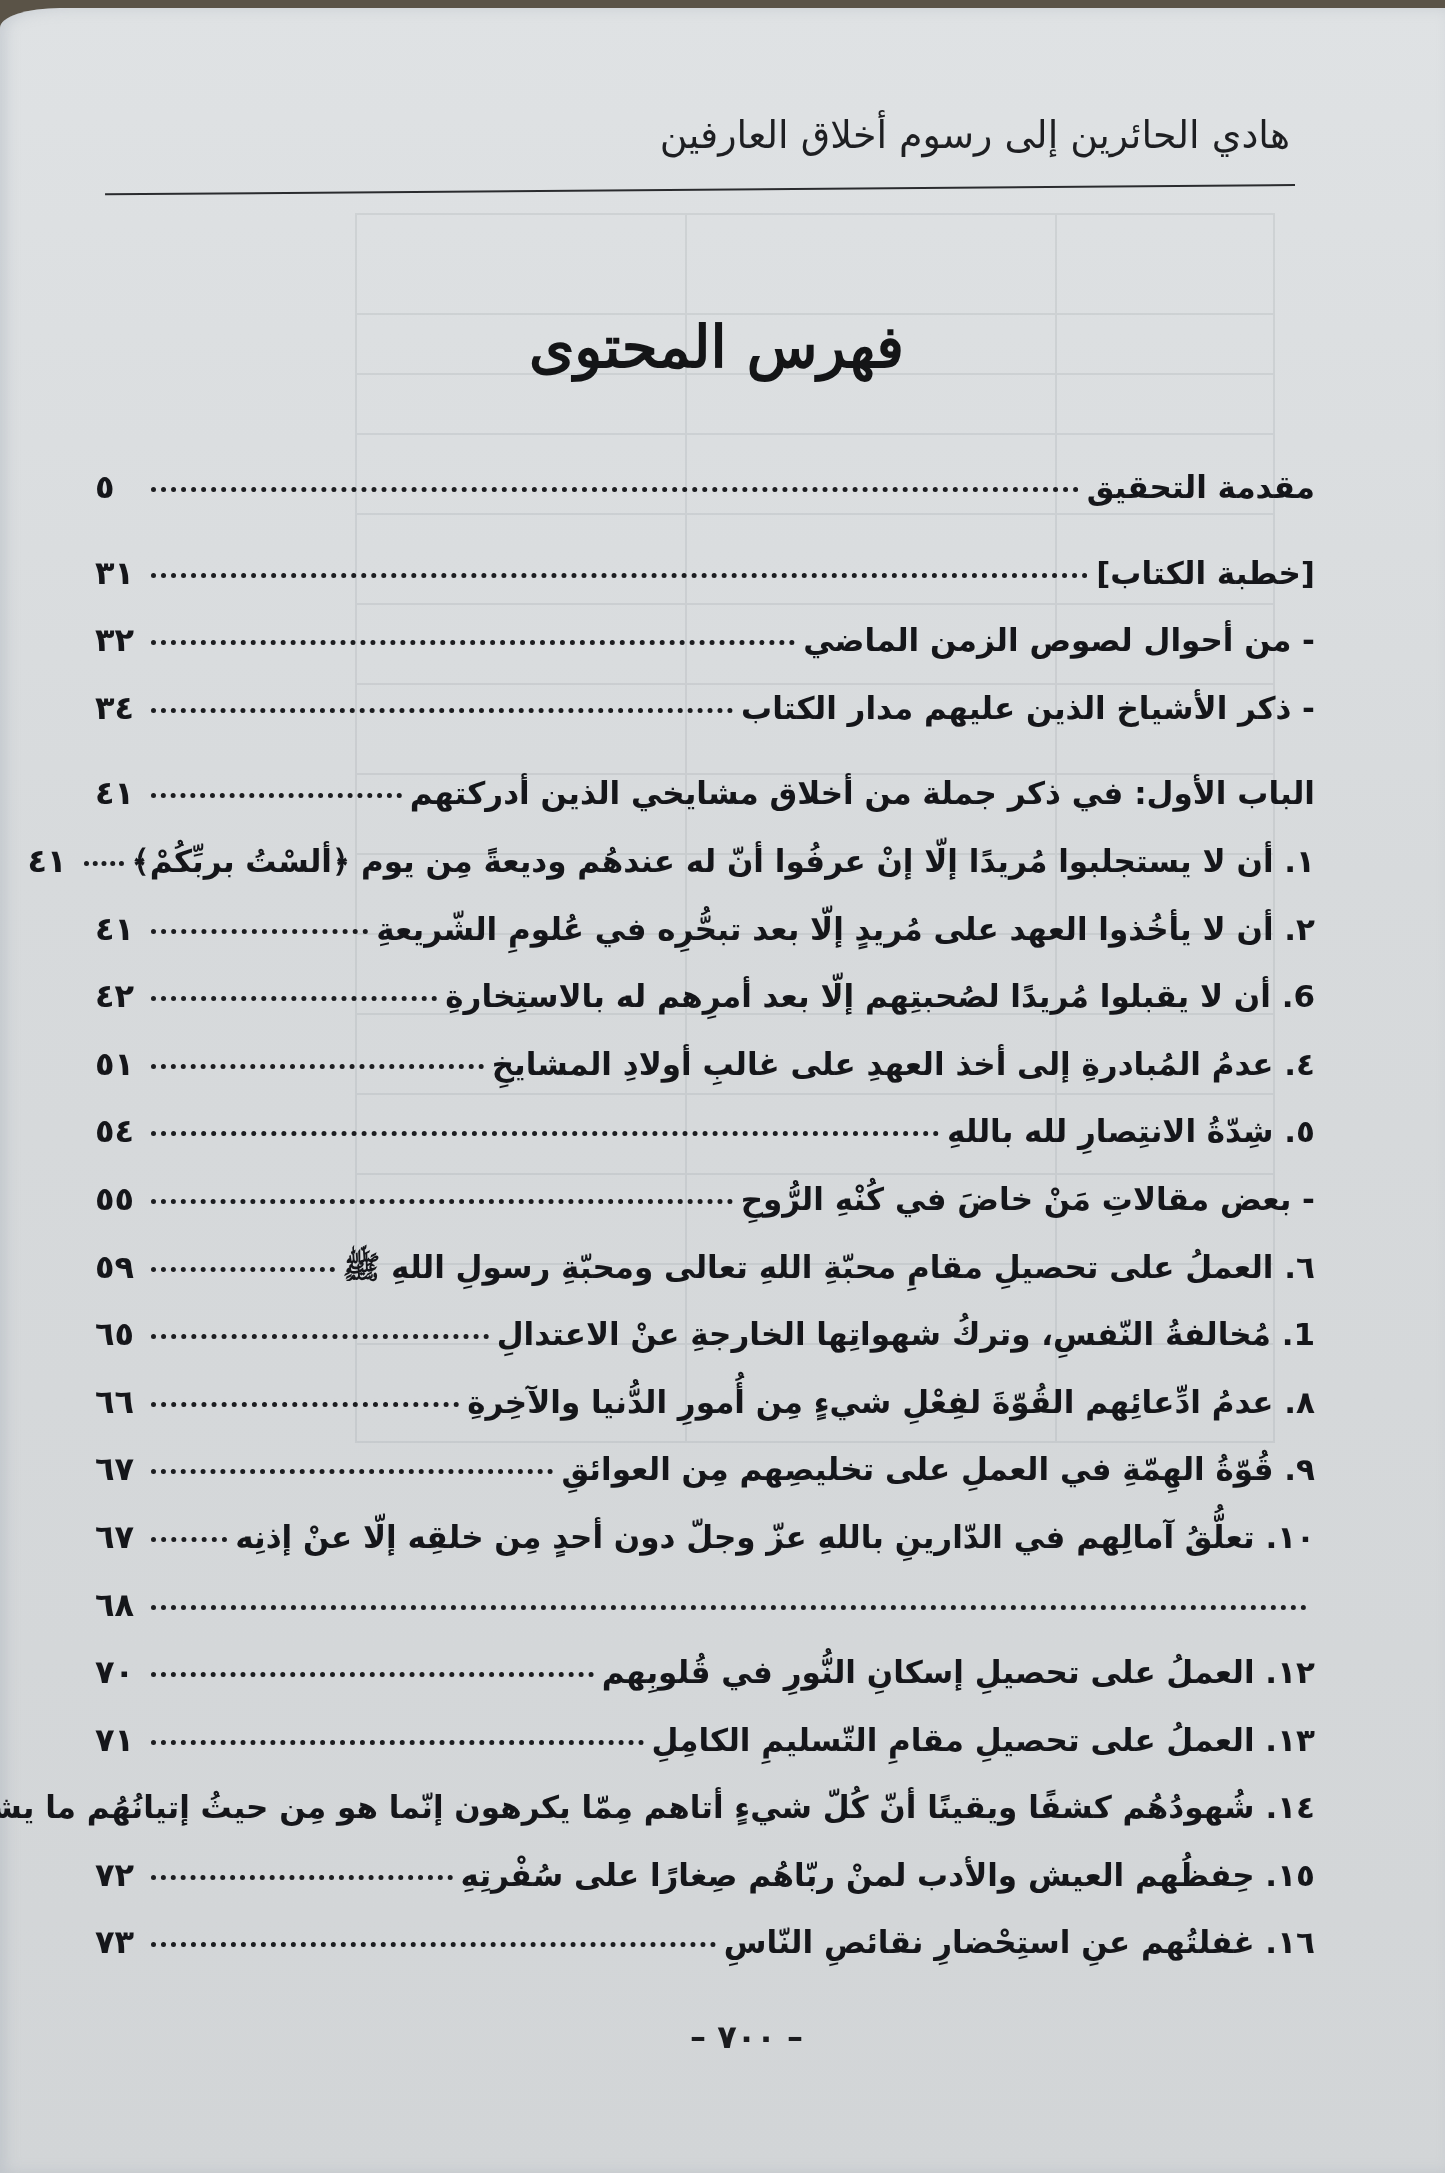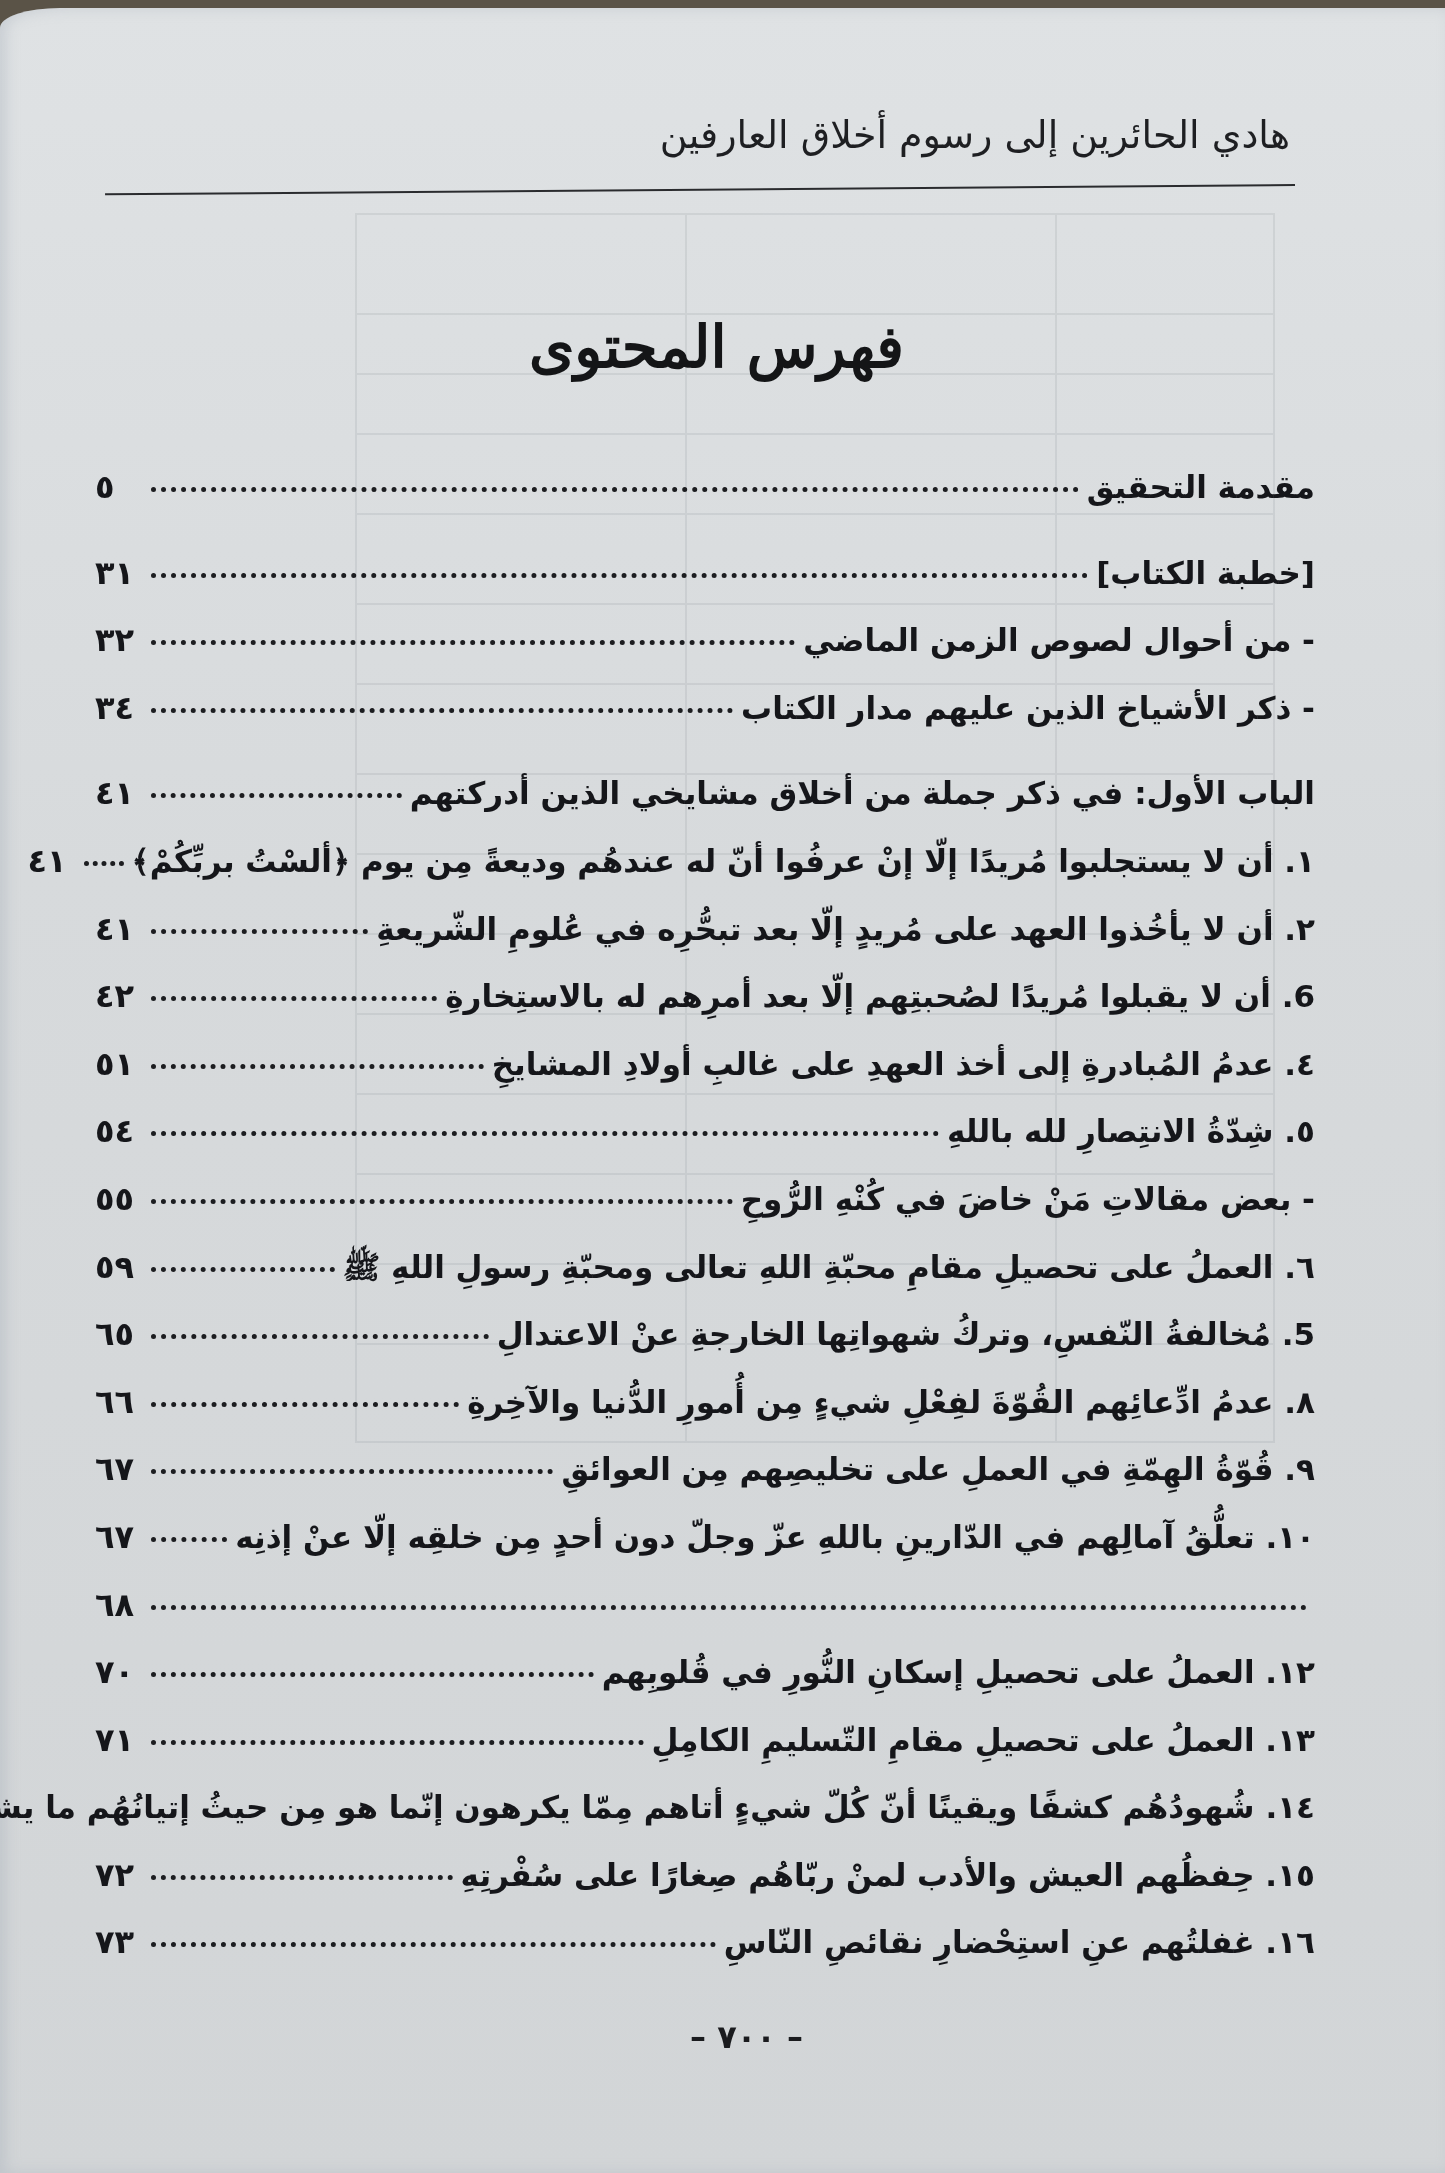--- a/index.html
+++ b/index.html
@@ -220,21 +220,21 @@
         <span class="entry-text light">- بعض مقالاتِ مَنْ خاضَ في كُنْهِ الرُّوحِ</span>
         <span class="leader"></span>
         <span class="page-num">٥٥</span>
       </div>
       <div class="toc-entry">
         <span class="entry-text light">٦. العملُ على تحصيلِ مقامِ محبّةِ اللهِ تعالى ومحبّةِ رسولِ اللهِ ﷺ</span>
         <span class="leader"></span>
         <span class="page-num">٥٩</span>
       </div>
       <div class="toc-entry">
-        <span class="entry-text light">5. مُخالفةُ النّفسِ، وتركُ شهواتِها الخارجةِ عنْ الاعتدالِ</span>
+        <span class="entry-text light">1. مُخالفةُ النّفسِ، وتركُ شهواتِها الخارجةِ عنْ الاعتدالِ</span>
         <span class="leader"></span>
         <span class="page-num">٦٥</span>
       </div>
       <div class="toc-entry">
         <span class="entry-text light">٨. عدمُ ادِّعائِهم القُوّةَ لفِعْلِ شيءٍ مِن أُمورِ الدُّنيا والآخِرةِ</span>
         <span class="leader"></span>
         <span class="page-num">٦٦</span>
       </div>
       <div class="toc-entry">
         <span class="entry-text light">٩. قُوّةُ الهِمّةِ في العملِ على تخليصِهم مِن العوائقِ</span>

